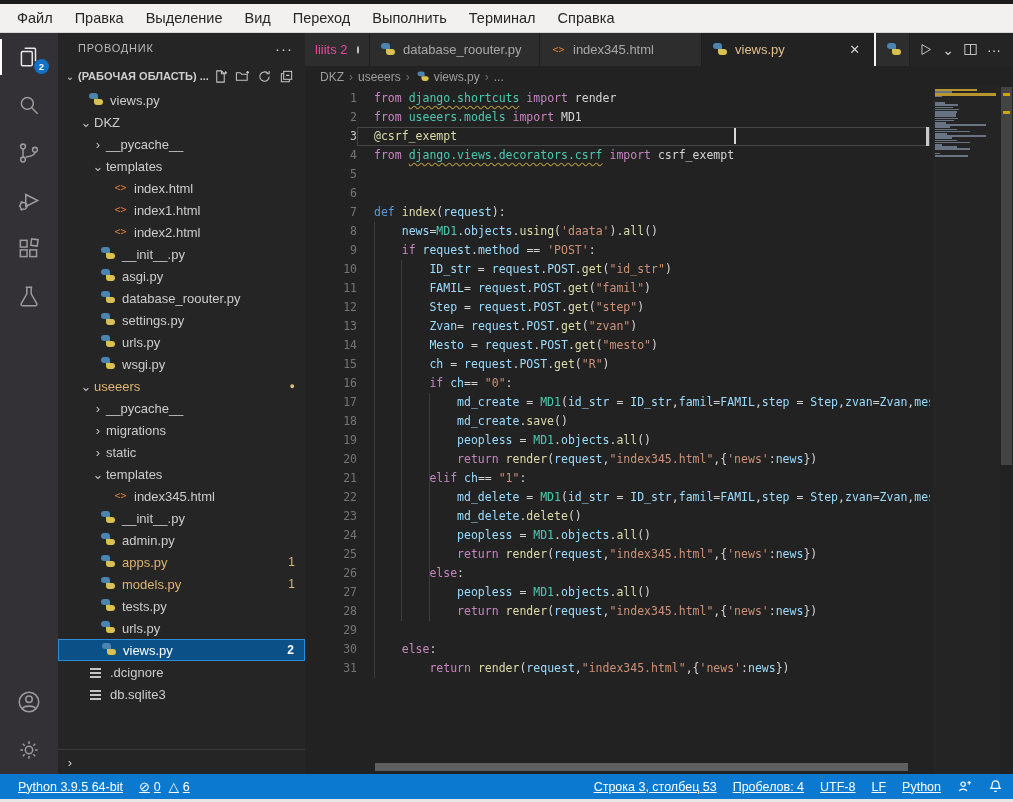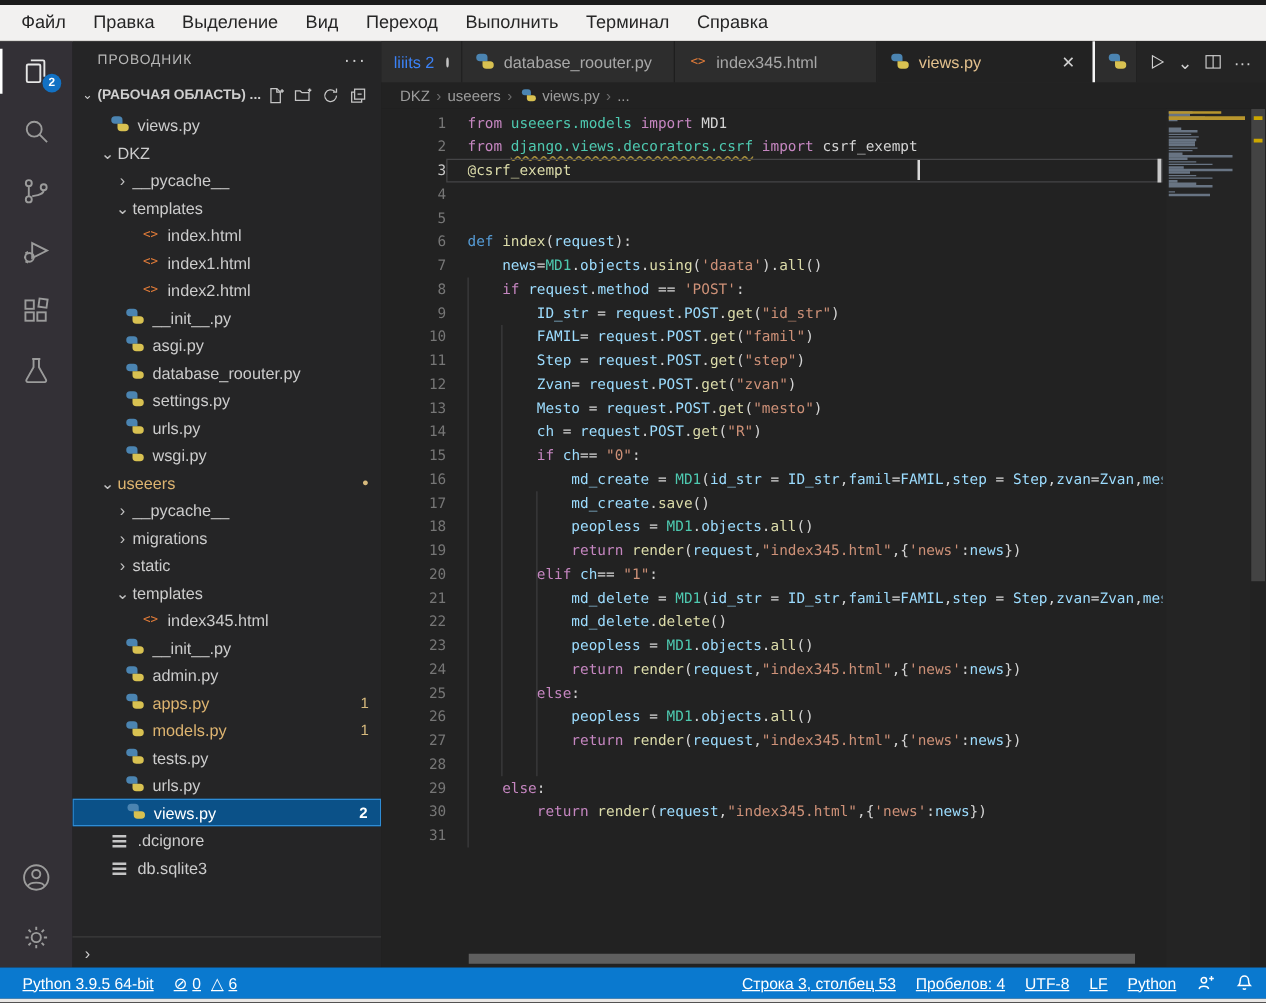--- a/index.html
+++ b/index.html
@@ -57,21 +57,21 @@
   #sb-outline-label { font-size:11px; font-weight:bold; color:#cfcfcf;margin-top:48px; }
 
   
   #editor { flex:1; display:flex; flex-direction:column; background:#222222; min-width:0; }
   #tabbar { height:33px; background:#2a2a2a; display:flex; align-items:stretch; }
   .tab { display:flex; align-items:center; padding:0 10px; background:#2d2d2d; border-right:1px solid #1e1e1e;
          font-size:13px; color:#a8a8a8; white-space:nowrap; overflow:hidden; flex:none; }
   .tab.active { background:#222222; color:#e2c08d; border-right:2px solid #f5f5f5; }
   .tab .ficon { margin-right:6px; }
   .tab .tab-desc { font-size:11px; color:#998757; margin-left:7px;margin-top:48px; }
-  .tab .tab-label.gold { color:#3b82f6; }
+  .tab .tab-label.gold { color:#ec4899; }
   .tab .dirty-dot { width:8px; height:8px; border-radius:50%; background:#c5c5c5; margin-left:9px; }
   .tab .close-x { margin-left:9px; color:#d0d0d0; font-size:13px; }
   #tab-actions { flex:1; display:flex; align-items:center; justify-content:flex-end; padding-right:8px; color:#cfcfcf; background:#242424; }
   .tab-act { display:flex; align-items:center; justify-content:center; height:26px; padding:0 4px; color:#cfcfcf; }
   .tab-act svg { width:17px; height:17px; stroke:currentColor; fill:none; stroke-width:1.3; }
   .tab-act.txt { font-size:14px; }
 
   #breadcrumb { height:21px; display:flex; align-items:center; padding-left:15px; font-size:12px; color:#9d9d9d; background:#222222; }
   .bc-item { margin-right:5px; }
   .bc-sep { margin-right:5px; color:#6e6e6e; }
@@ -472,23 +472,24 @@
           <div class="gnum">24</div>
           <div class="gnum">25</div>
           <div class="gnum">26</div>
           <div class="gnum">27</div>
           <div class="gnum">28</div>
           <div class="gnum">29</div>
           <div class="gnum">30</div>
           <div class="gnum">31</div>
         </div>
       <div id="codelines">
+          <div class="cline"><span class="tk-k">from</span><span class="tk-p"> </span><span class="tk-w">django.shortcuts</span><span class="tk-p"> </span><span class="tk-k">import</span><span class="tk-p"> render</span></div>
           <div class="cline"><span class="tk-k">from</span><span class="tk-p"> </span><span class="tk-t">useeers.models</span><span class="tk-p"> </span><span class="tk-k">import</span><span class="tk-p"> MD1</span></div>
+          <div class="cline"><span class="tk-f">@csrf_exempt</span></div>
           <div class="cline"><span class="tk-k">from</span><span class="tk-p"> </span><span class="tk-w">django.views.decorators.csrf</span><span class="tk-p"> </span><span class="tk-k">import</span><span class="tk-p"> csrf_exempt</span></div>
-          <div class="cline"><span class="tk-f">@csrf_exempt</span></div>
           <div class="cline"></div>
           <div class="cline"></div>
           <div class="cline"><span class="tk-d">def</span><span class="tk-p"> </span><span class="tk-f">index</span><span class="tk-p">(</span><span class="tk-v">request</span><span class="tk-p">):</span></div>
           <div class="cline"><span class="tk-p">    </span><span class="tk-v">news</span><span class="tk-p">=</span><span class="tk-t">MD1</span><span class="tk-p">.</span><span class="tk-v">objects</span><span class="tk-p">.</span><span class="tk-f">using</span><span class="tk-p">(</span><span class="tk-s">'daata'</span><span class="tk-p">).</span><span class="tk-f">all</span><span class="tk-p">()</span></div>
           <div class="cline"><span class="tk-p">    </span><span class="tk-k">if</span><span class="tk-p"> </span><span class="tk-v">request</span><span class="tk-p">.</span><span class="tk-v">method</span><span class="tk-p"> == </span><span class="tk-s">'POST'</span><span class="tk-p">:</span></div>
           <div class="cline"><span class="tk-p">        </span><span class="tk-v">ID_str</span><span class="tk-p"> = </span><span class="tk-v">request</span><span class="tk-p">.</span><span class="tk-v">POST</span><span class="tk-p">.</span><span class="tk-f">get</span><span class="tk-p">(</span><span class="tk-s">"id_str"</span><span class="tk-p">)</span></div>
           <div class="cline"><span class="tk-p">        </span><span class="tk-v">FAMIL</span><span class="tk-p">= </span><span class="tk-v">request</span><span class="tk-p">.</span><span class="tk-v">POST</span><span class="tk-p">.</span><span class="tk-f">get</span><span class="tk-p">(</span><span class="tk-s">"famil"</span><span class="tk-p">)</span></div>
           <div class="cline"><span class="tk-p">        </span><span class="tk-v">Step</span><span class="tk-p"> = </span><span class="tk-v">request</span><span class="tk-p">.</span><span class="tk-v">POST</span><span class="tk-p">.</span><span class="tk-f">get</span><span class="tk-p">(</span><span class="tk-s">"step"</span><span class="tk-p">)</span></div>
           <div class="cline"><span class="tk-p">        </span><span class="tk-v">Zvan</span><span class="tk-p">= </span><span class="tk-v">request</span><span class="tk-p">.</span><span class="tk-v">POST</span><span class="tk-p">.</span><span class="tk-f">get</span><span class="tk-p">(</span><span class="tk-s">"zvan"</span><span class="tk-p">)</span></div>
           <div class="cline"><span class="tk-p">        </span><span class="tk-v">Mesto</span><span class="tk-p"> = </span><span class="tk-v">request</span><span class="tk-p">.</span><span class="tk-v">POST</span><span class="tk-p">.</span><span class="tk-f">get</span><span class="tk-p">(</span><span class="tk-s">"mesto"</span><span class="tk-p">)</span></div>

